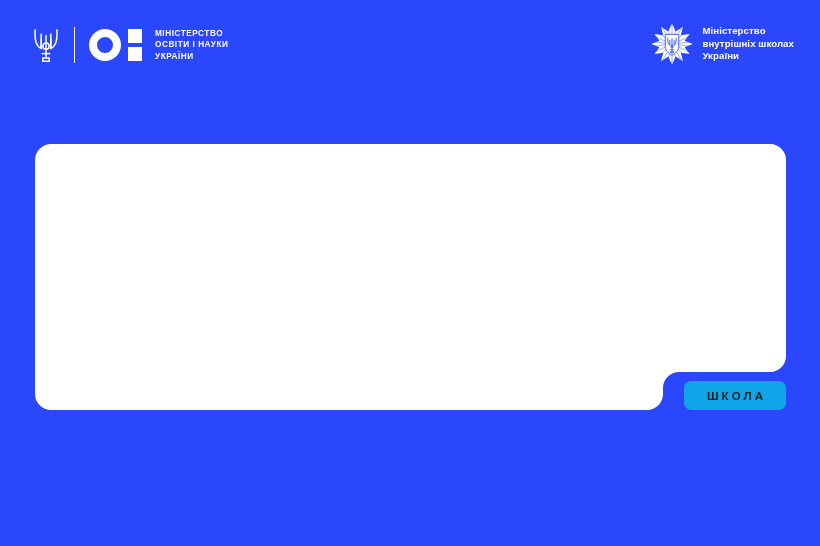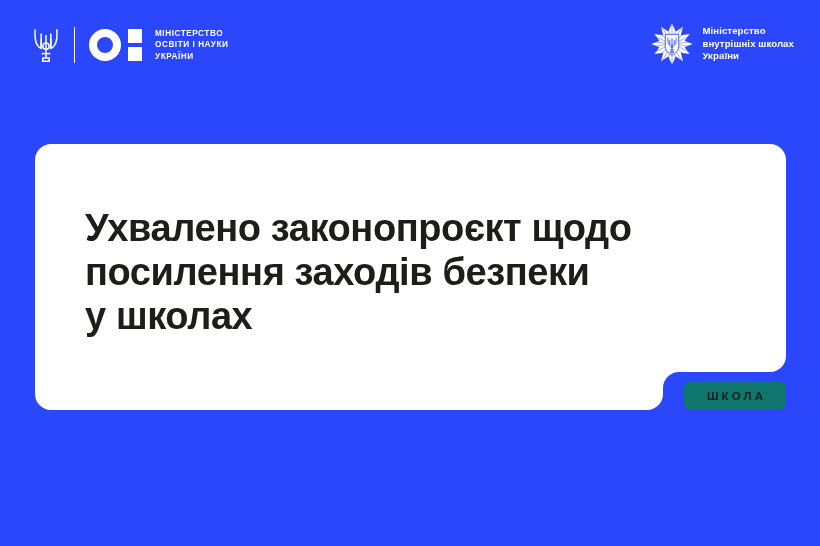--- a/index.html
+++ b/index.html
@@ -143,21 +143,21 @@
   }
 
   
   .badge {
     position: absolute;
     left: 684px;
     top: 381px;
     width: 102px;
     height: 29px;
     border-radius: 7px;
-    background: #0f766e;
+    background: #0ea5e9;
     color: #1d1d1b;
     font-size: 11.5px;
     font-weight: bold;
     letter-spacing: 3.1px;
     display: flex;
     align-items: center;
     justify-content: center;
     box-sizing: border-box;
     padding-left: 3px;
   }
@@ -262,24 +262,19 @@
         A 16 16 0 0 0 628 244
         L 628 250
         A 16 16 0 0 1 612 266
         L 16 266
         A 16 16 0 0 1 0 250
         L 0 16
         A 16 16 0 0 1 16 0
         Z"></path>
     </svg>
 
-    <div class="headline">
-      <span class="hl">Ухвалено законопроєкт щодо</span>
-      <span class="hl">посилення заходів безпеки</span>
-      <span class="hl">у школах</span>
-    </div>
   </div>
 
   <div class="badge">
     <span>ШКОЛА</span>
   </div>
 
 </div>
 
 </body></html>

